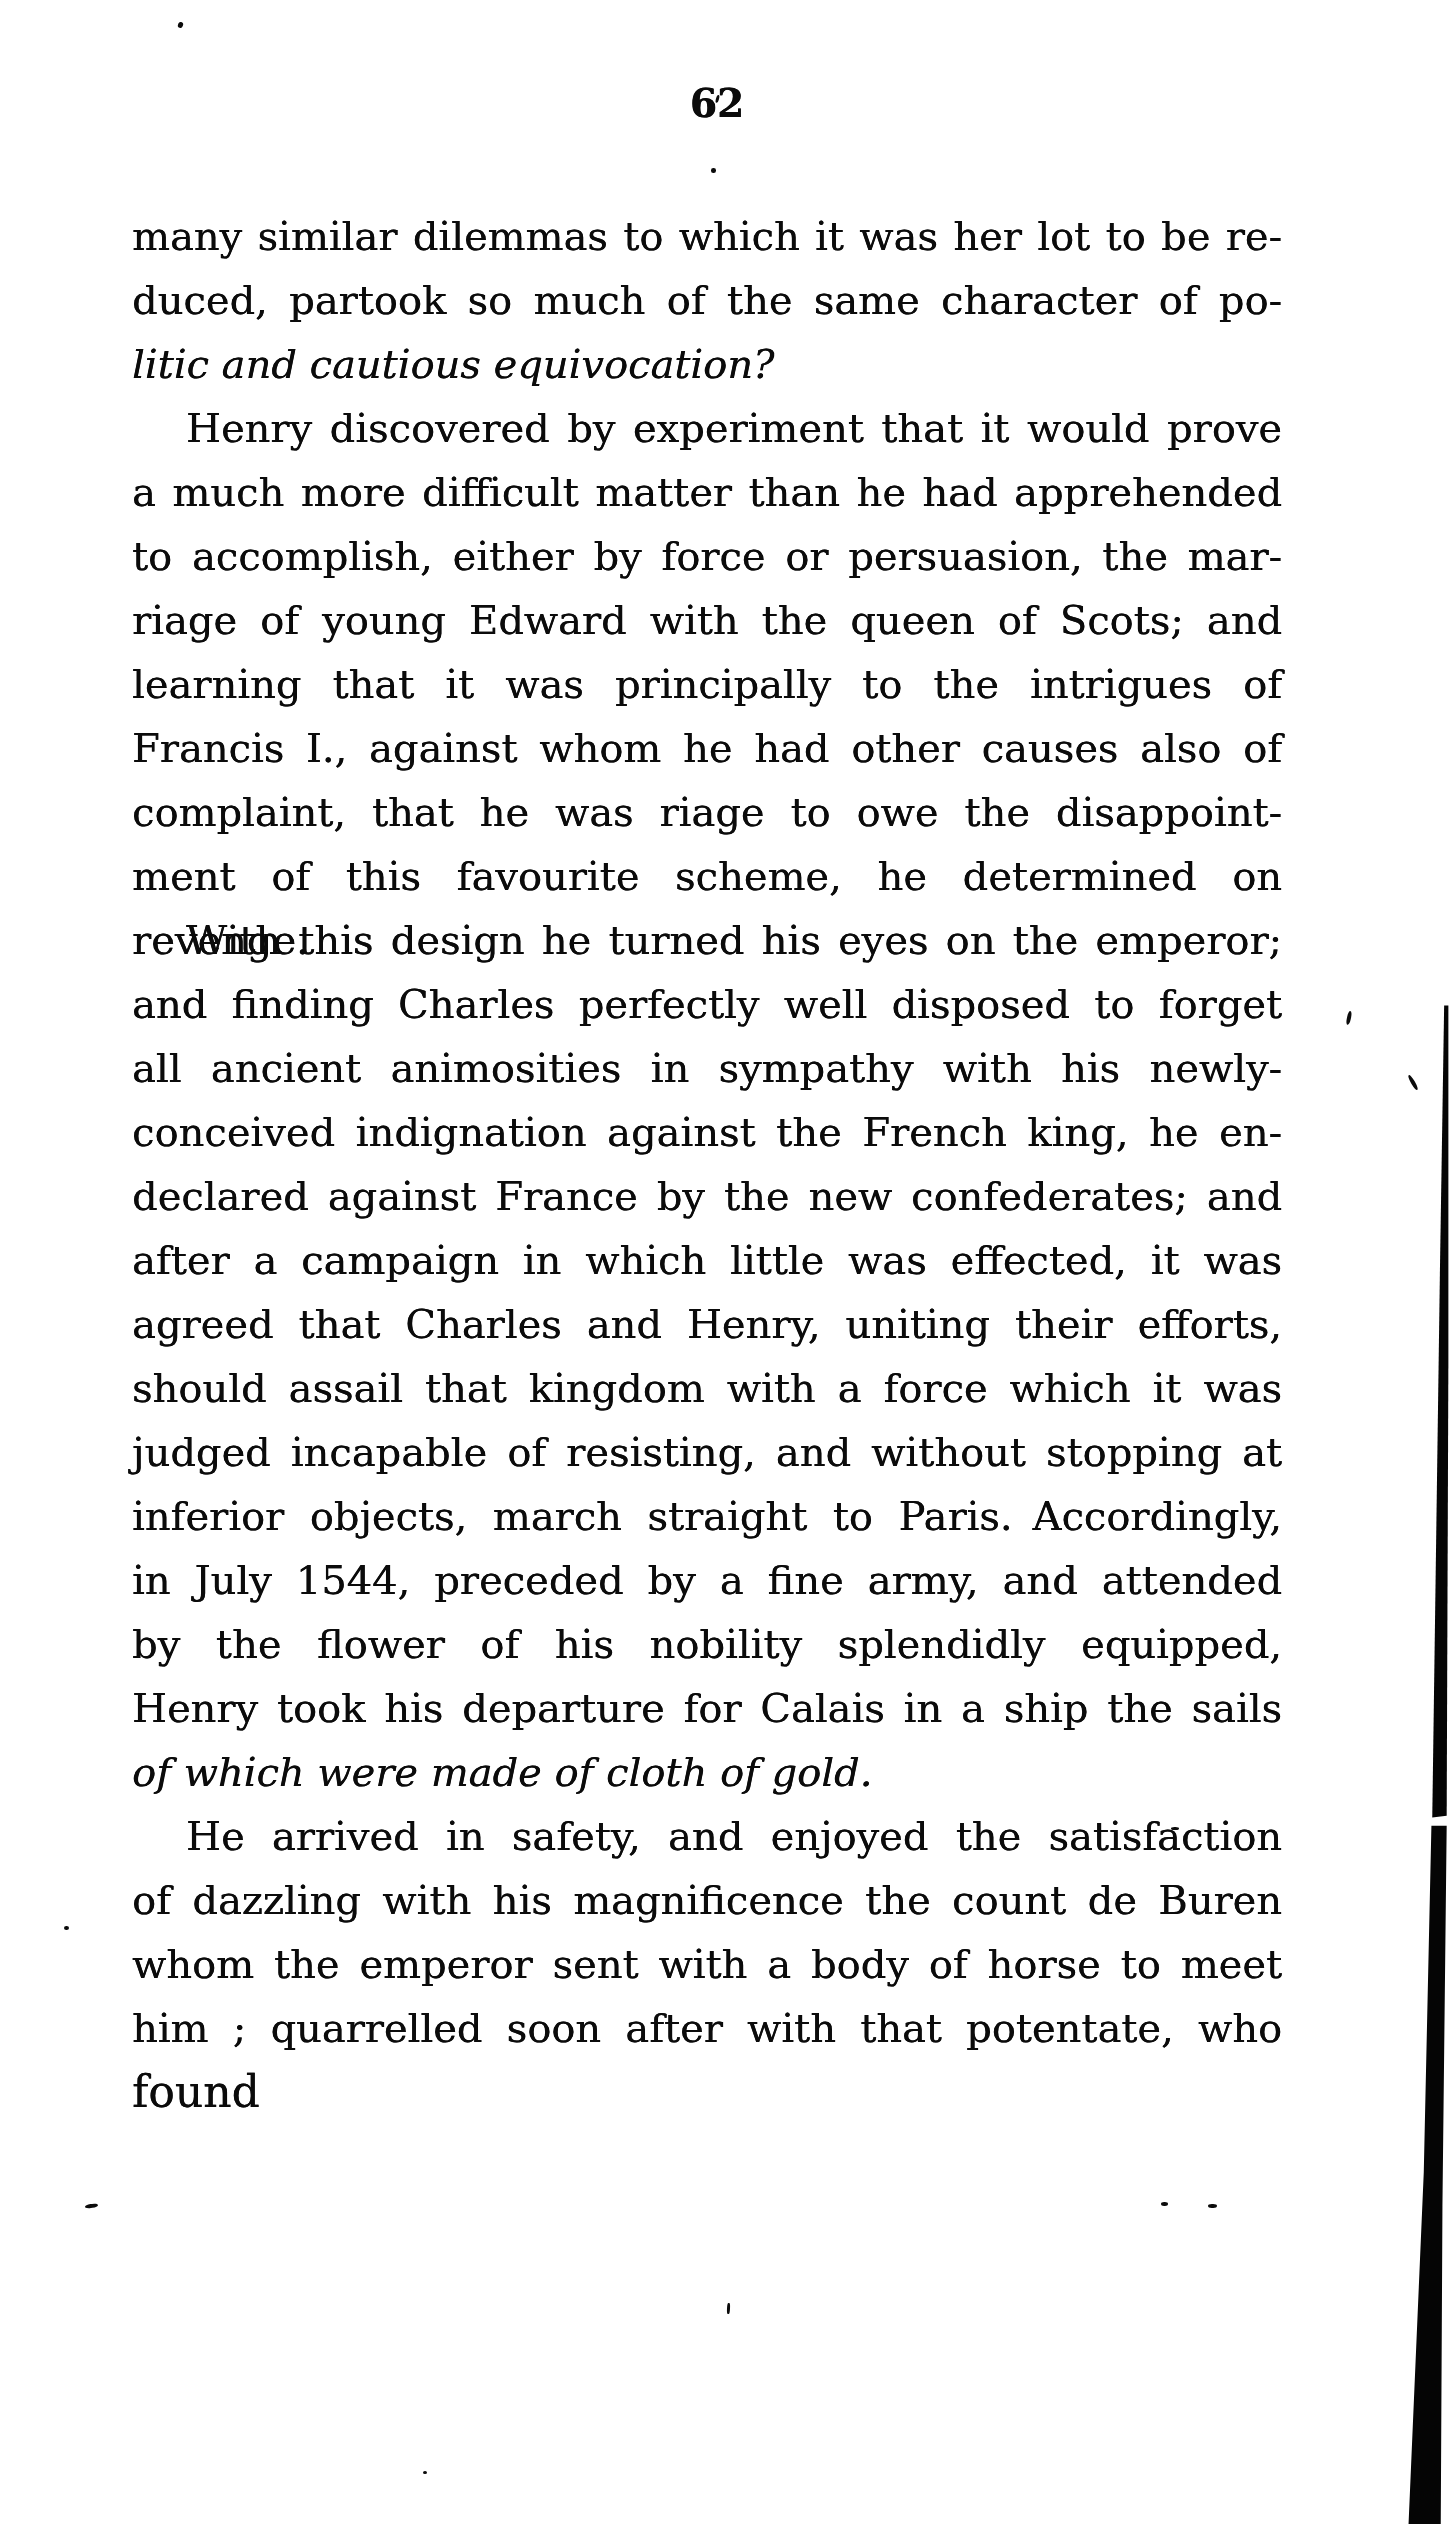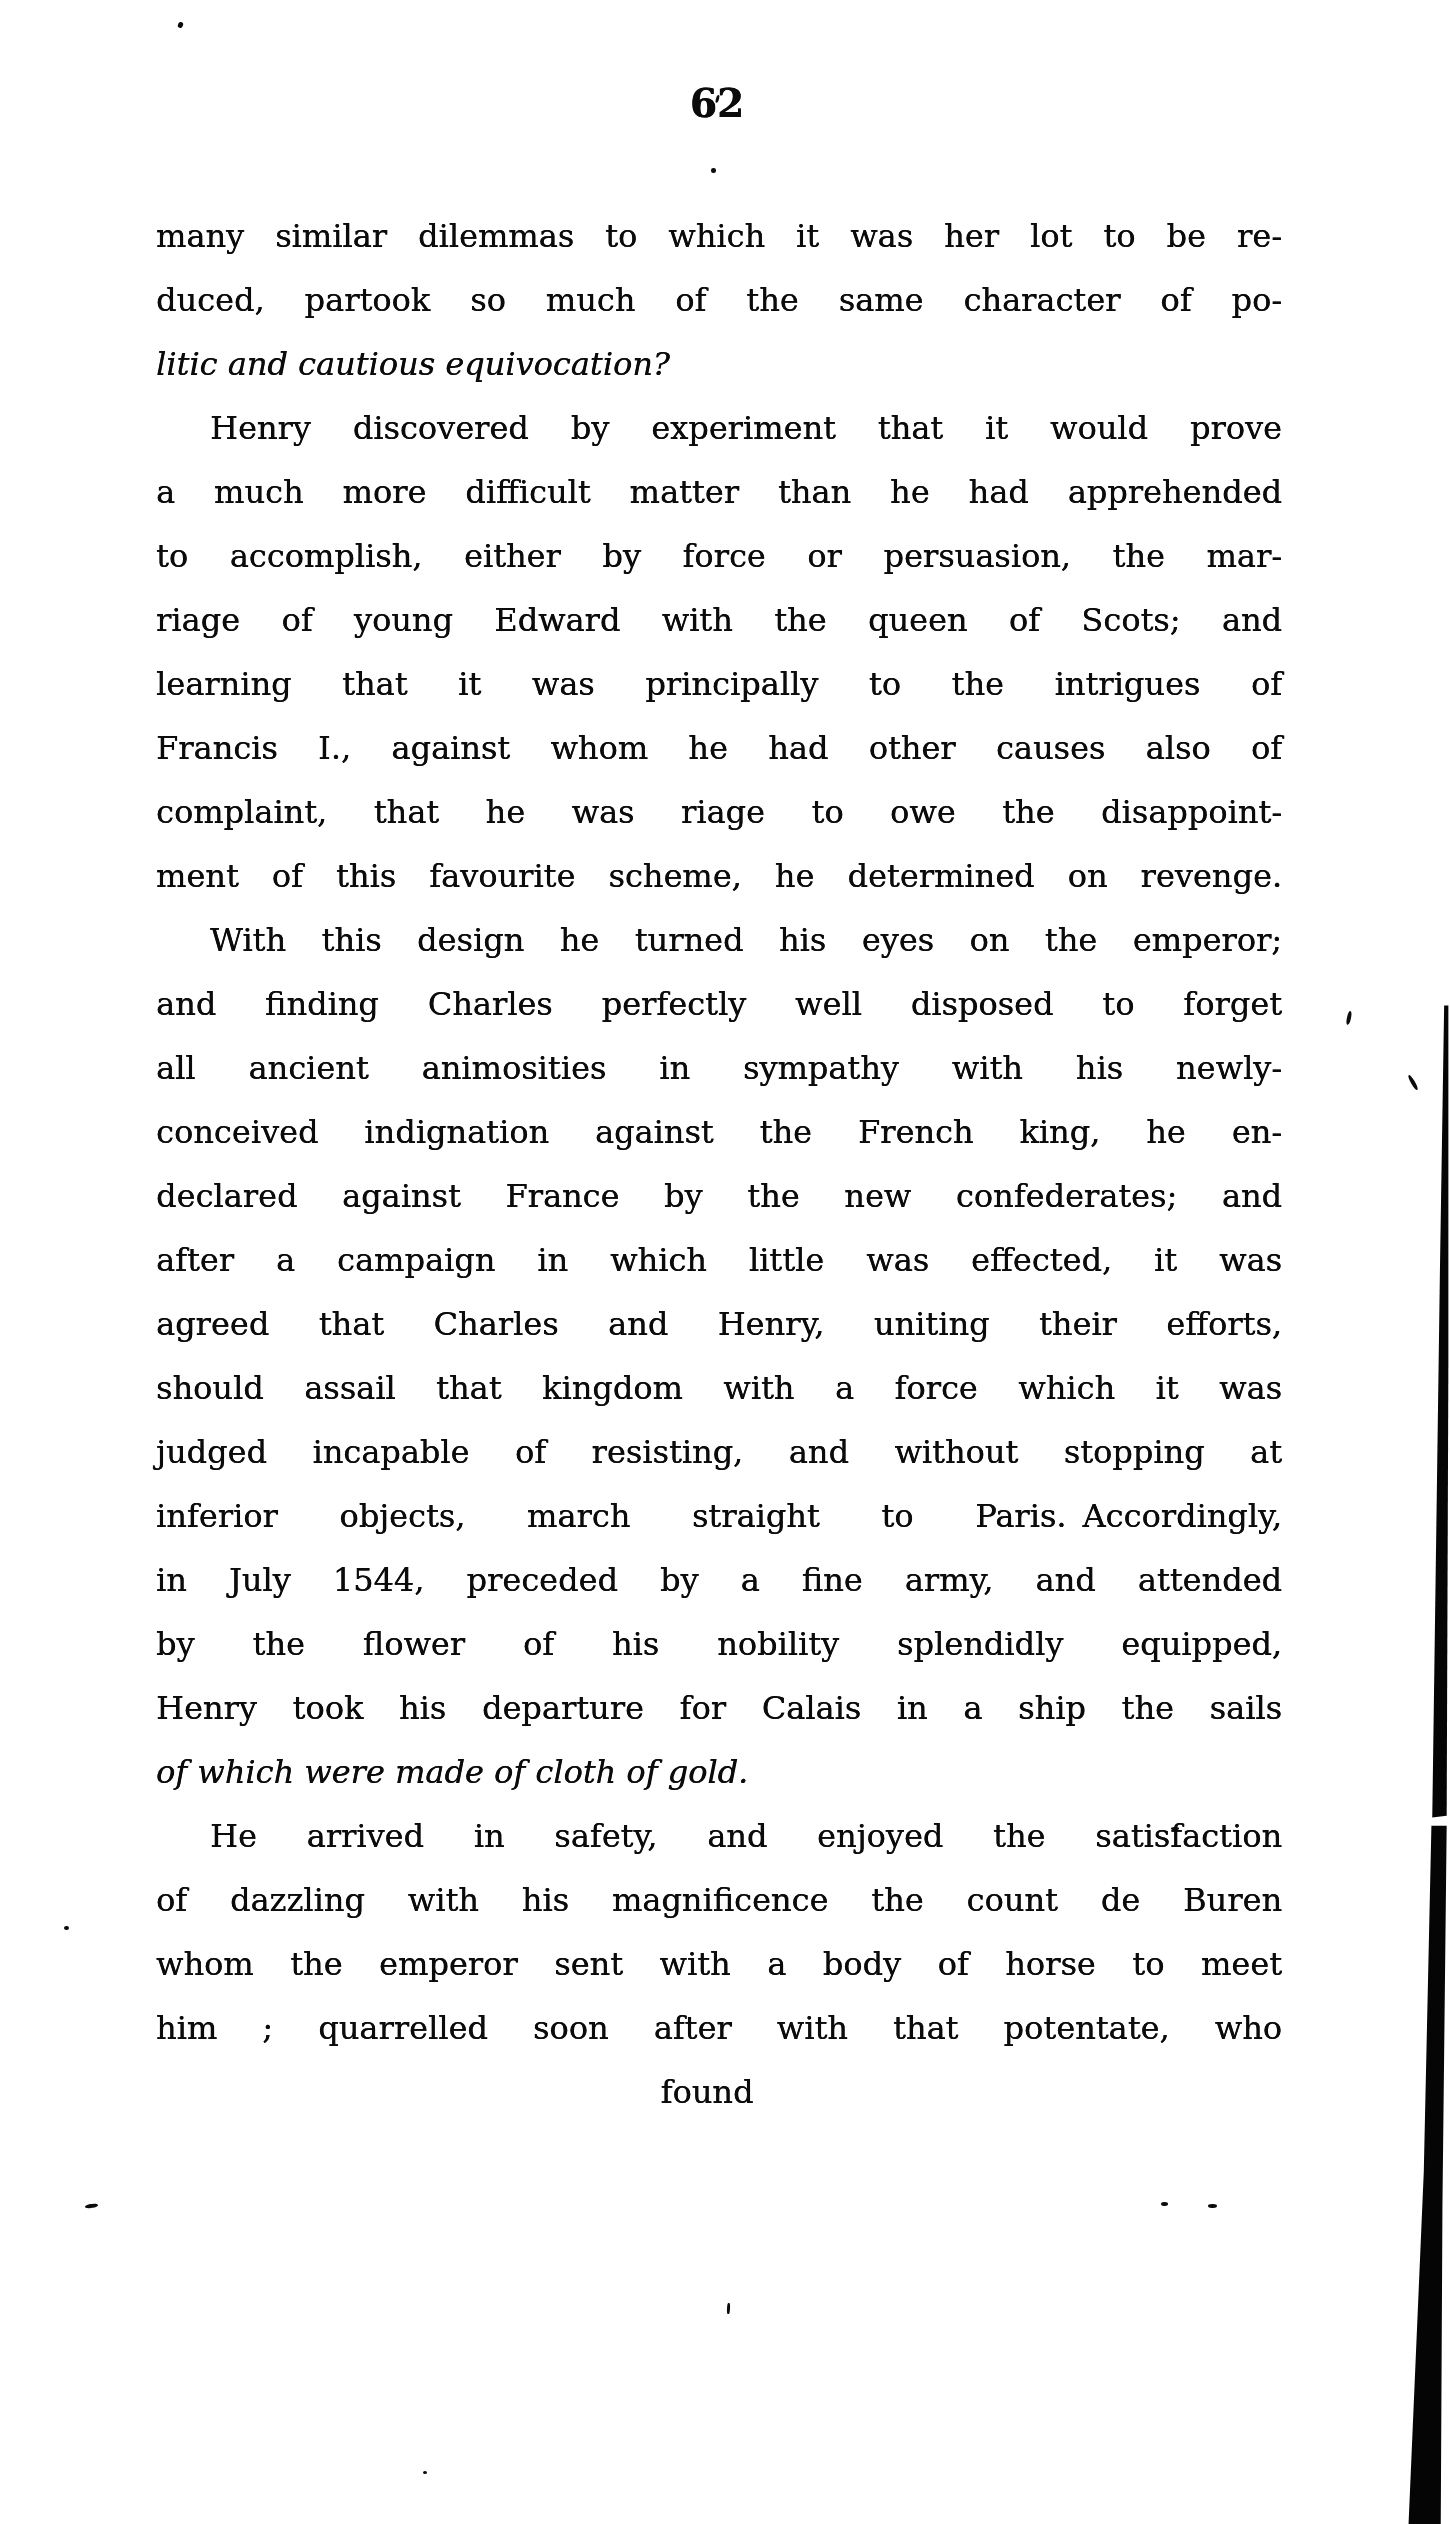--- a/index.html
+++ b/index.html
@@ -15,30 +15,29 @@
     position:absolute;top:80px;left:594px;width:246px;
     text-align:center;font-size:39px;
     text-shadow:0.3px 0 0 currentColor;
     font-weight:bold;
   }
   .text-block{
     position:absolute;top:204px;left:132px;width:1150px;
     text-shadow:0.3px 0 0 currentColor;
   }
   .line{
-    height:64px;line-height:64px;font-size:32px;
+    height:64px;line-height:64px;font-size:40px;
     text-align:justify;text-align-last:justify;
     text-justify:inter-word;
-    margin-left:24px;
   }
   .line.pend{text-align-last:left;font-style:italic;}
   .line.ind{text-indent:54px;}
   .catchword{
-    height:64px;line-height:64px;font-size:32px;
-    text-align:center;
+    height:64px;line-height:64px;font-size:44px;
+    text-align:left;
   }
   .speck{
     position:absolute;background:#0b0b0b;border-radius:45%;
   }
   .gutter-svg{
     position:absolute;left:0;top:0;width:1451px;height:2525px;
     pointer-events:none;
   }
 </style>
 </head>

